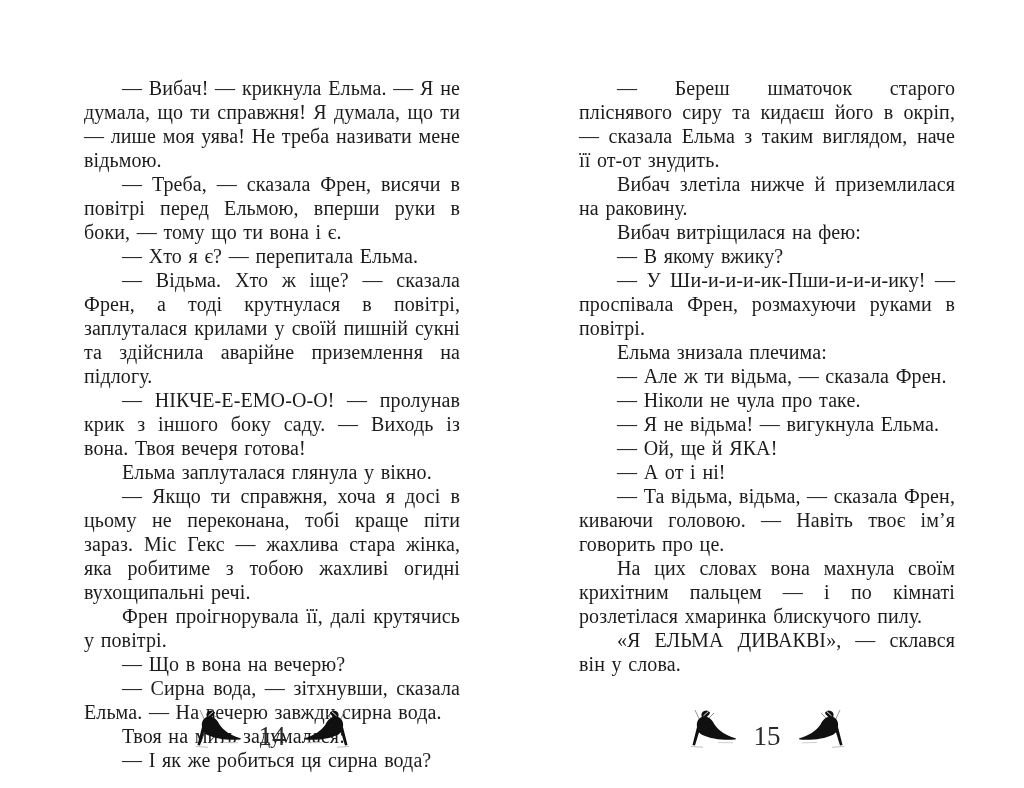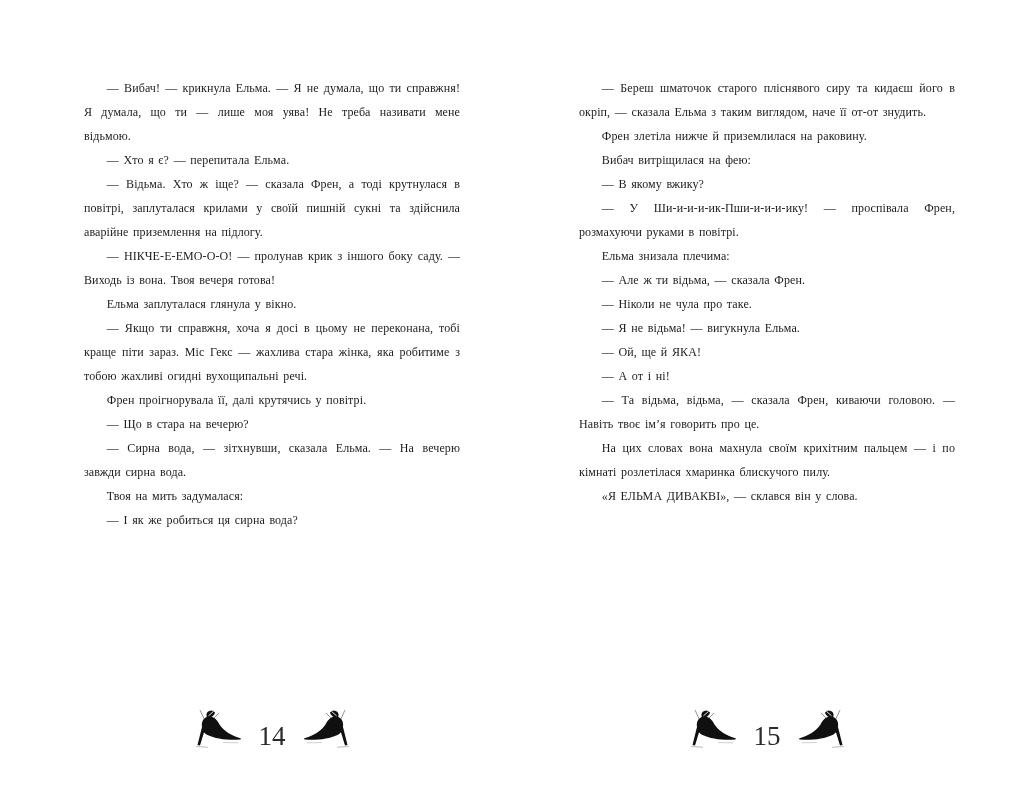--- a/index.html
+++ b/index.html
@@ -27,21 +27,21 @@
   }
   .page-left  { left: 84px; }
   .page-right { left: 579px; }
 
   .page-text {
     position: absolute;
     top: 76px;
     left: 0;
     width: 376px;
     color: #1c1c1c;
-    font-size: 12px;
+    font-size: 20px;
     line-height: 24px;
     text-align: justify;
     letter-spacing: 0.1px;
     word-spacing: 1.5px;
     font-family: Liberation Serif, serif;
   }
   .para {
     margin: 0;
     text-indent: 1.9em;
   }
@@ -68,27 +68,28 @@
   .shoe.mirrored svg { transform: scaleX(-1); }
 </style>
 </head>
 <body>
 
 <div class="spread">
 
   <section class="page page-left">
     <div class="page-text">
         <p class="para">— Вибач! — крикнула Ельма. — Я не думала, що ти справжня! Я думала, що ти — лише моя уява! Не треба називати мене відьмою.</p>
+        <p class="para">— Треба, — сказала Френ, висячи в повітрі перед Ельмою, вперши руки в боки, — тому що ти вона і є.</p>
         <p class="para">— Хто я є? — перепитала Ельма.</p>
         <p class="para">— Відьма. Хто ж іще? — сказала Френ, а тоді крутнулася в повітрі, заплуталася крилами у своїй пишній сукні та здійснила аварійне приземлення на підлогу.</p>
         <p class="para">— НІКЧЕ-Е-ЕМО-О-О! — пролунав крик з іншого боку саду. — Виходь із вона. Твоя вечеря готова!</p>
         <p class="para">Ельма заплуталася глянула у вікно.</p>
         <p class="para">— Якщо ти справжня, хоча я досі в цьому не переконана, тобі краще піти зараз. Міс Гекс — жахлива стара жінка, яка робитиме з тобою жахливі огидні вухощипальні речі.</p>
         <p class="para">Френ проігнорувала її, далі крутячись у повітрі.</p>
-        <p class="para">— Що в стара на вечерю?</p>
+        <p class="para">— Що в вона на вечерю?</p>
         <p class="para">— Сирна вода, — зітхнувши, сказала Ельма. — На вечерю завжди сирна вода.</p>
         <p class="para">Твоя на мить задумалася:</p>
         <p class="para">— І як же робиться ця сирна вода?</p>
       </div>
     <div class="page-footer">
       <span class="shoe">
         <svg viewBox="0 0 52 42" xmlns="http://www.w3.org/2000/svg">
           <path d="M15 15 L9 2 M17 14 L21 2 M18 15 L28 5" stroke="#8a8a8a" stroke-width="0.9" fill="none"></path>
           <path d="M5 38.5 L17 39.2" stroke="#bdbdbd" stroke-width="1.1" fill="none"></path>
           <path d="M32 34.5 L47 34.8" stroke="#cfcfcf" stroke-width="1" fill="none"></path>
@@ -109,21 +110,21 @@
           <path d="M16 9.5 C13.5 3.5 20 0.5 24 4.5 C23 8.5 18 10.8 16 9.5 Z" fill="#101010"></path>
           <path d="M17.5 7.8 L22 3.8" stroke="#ffffff" stroke-width="0.9" fill="none"></path>
         </svg>
       </span>
     </div>
   </section>
 
   <section class="page page-right">
     <div class="page-text">
         <p class="para">— Береш шматочок старого пліснявого сиру та кидаєш його в окріп, — сказала Ельма з таким виглядом, наче її от-от знудить.</p>
-        <p class="para">Френ злетіла нижче й приземлилася на раковину.</p>
+        <p class="para">Вибач злетіла нижче й приземлилася на раковину.</p>
         <p class="para">Вибач витріщилася на фею:</p>
         <p class="para">— В якому вжику?</p>
         <p class="para">— У Ши-и-и-и-ик-Пши-и-и-и-ику! — проспівала Френ, розмахуючи руками в повітрі.</p>
         <p class="para">Ельма знизала плечима:</p>
         <p class="para">— Але ж ти відьма, — сказала Френ.</p>
         <p class="para">— Ніколи не чула про таке.</p>
         <p class="para">— Я не відьма! — вигукнула Ельма.</p>
         <p class="para">— Ой, ще й ЯКА!</p>
         <p class="para">— А от і ні!</p>
         <p class="para">— Та відьма, відьма, — сказала Френ, киваючи головою. — Навіть твоє ім’я говорить про це.</p>

